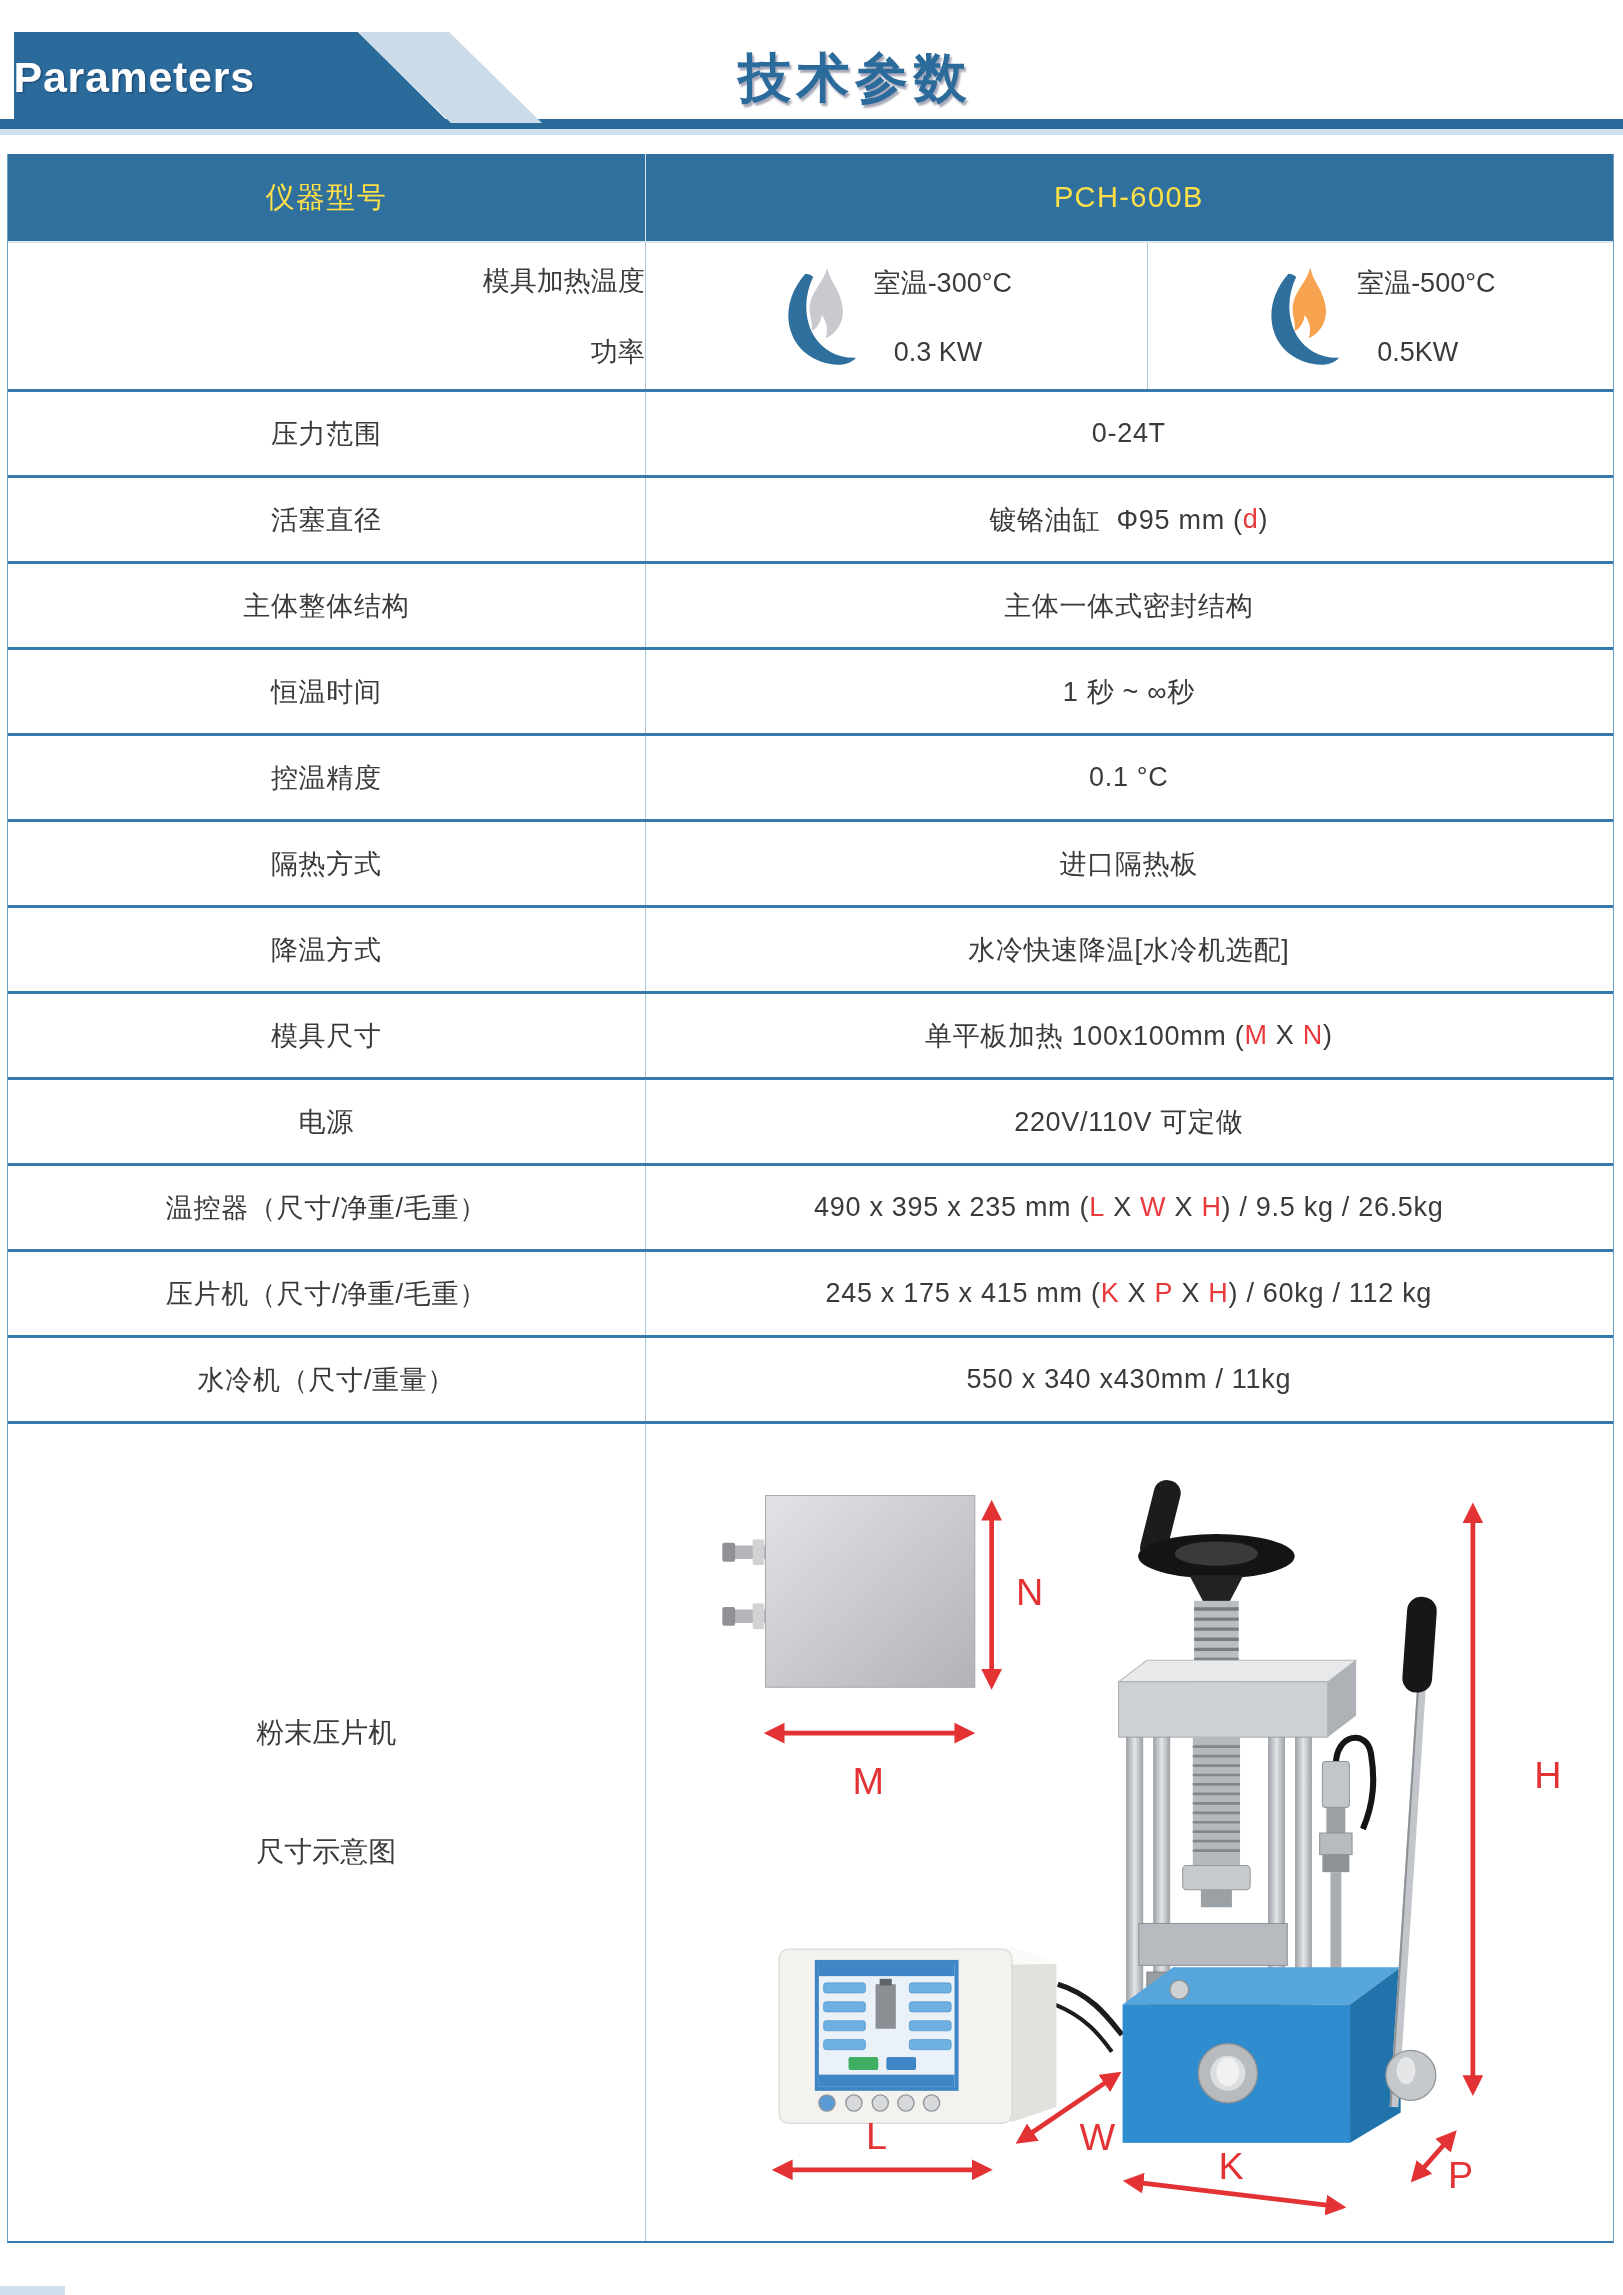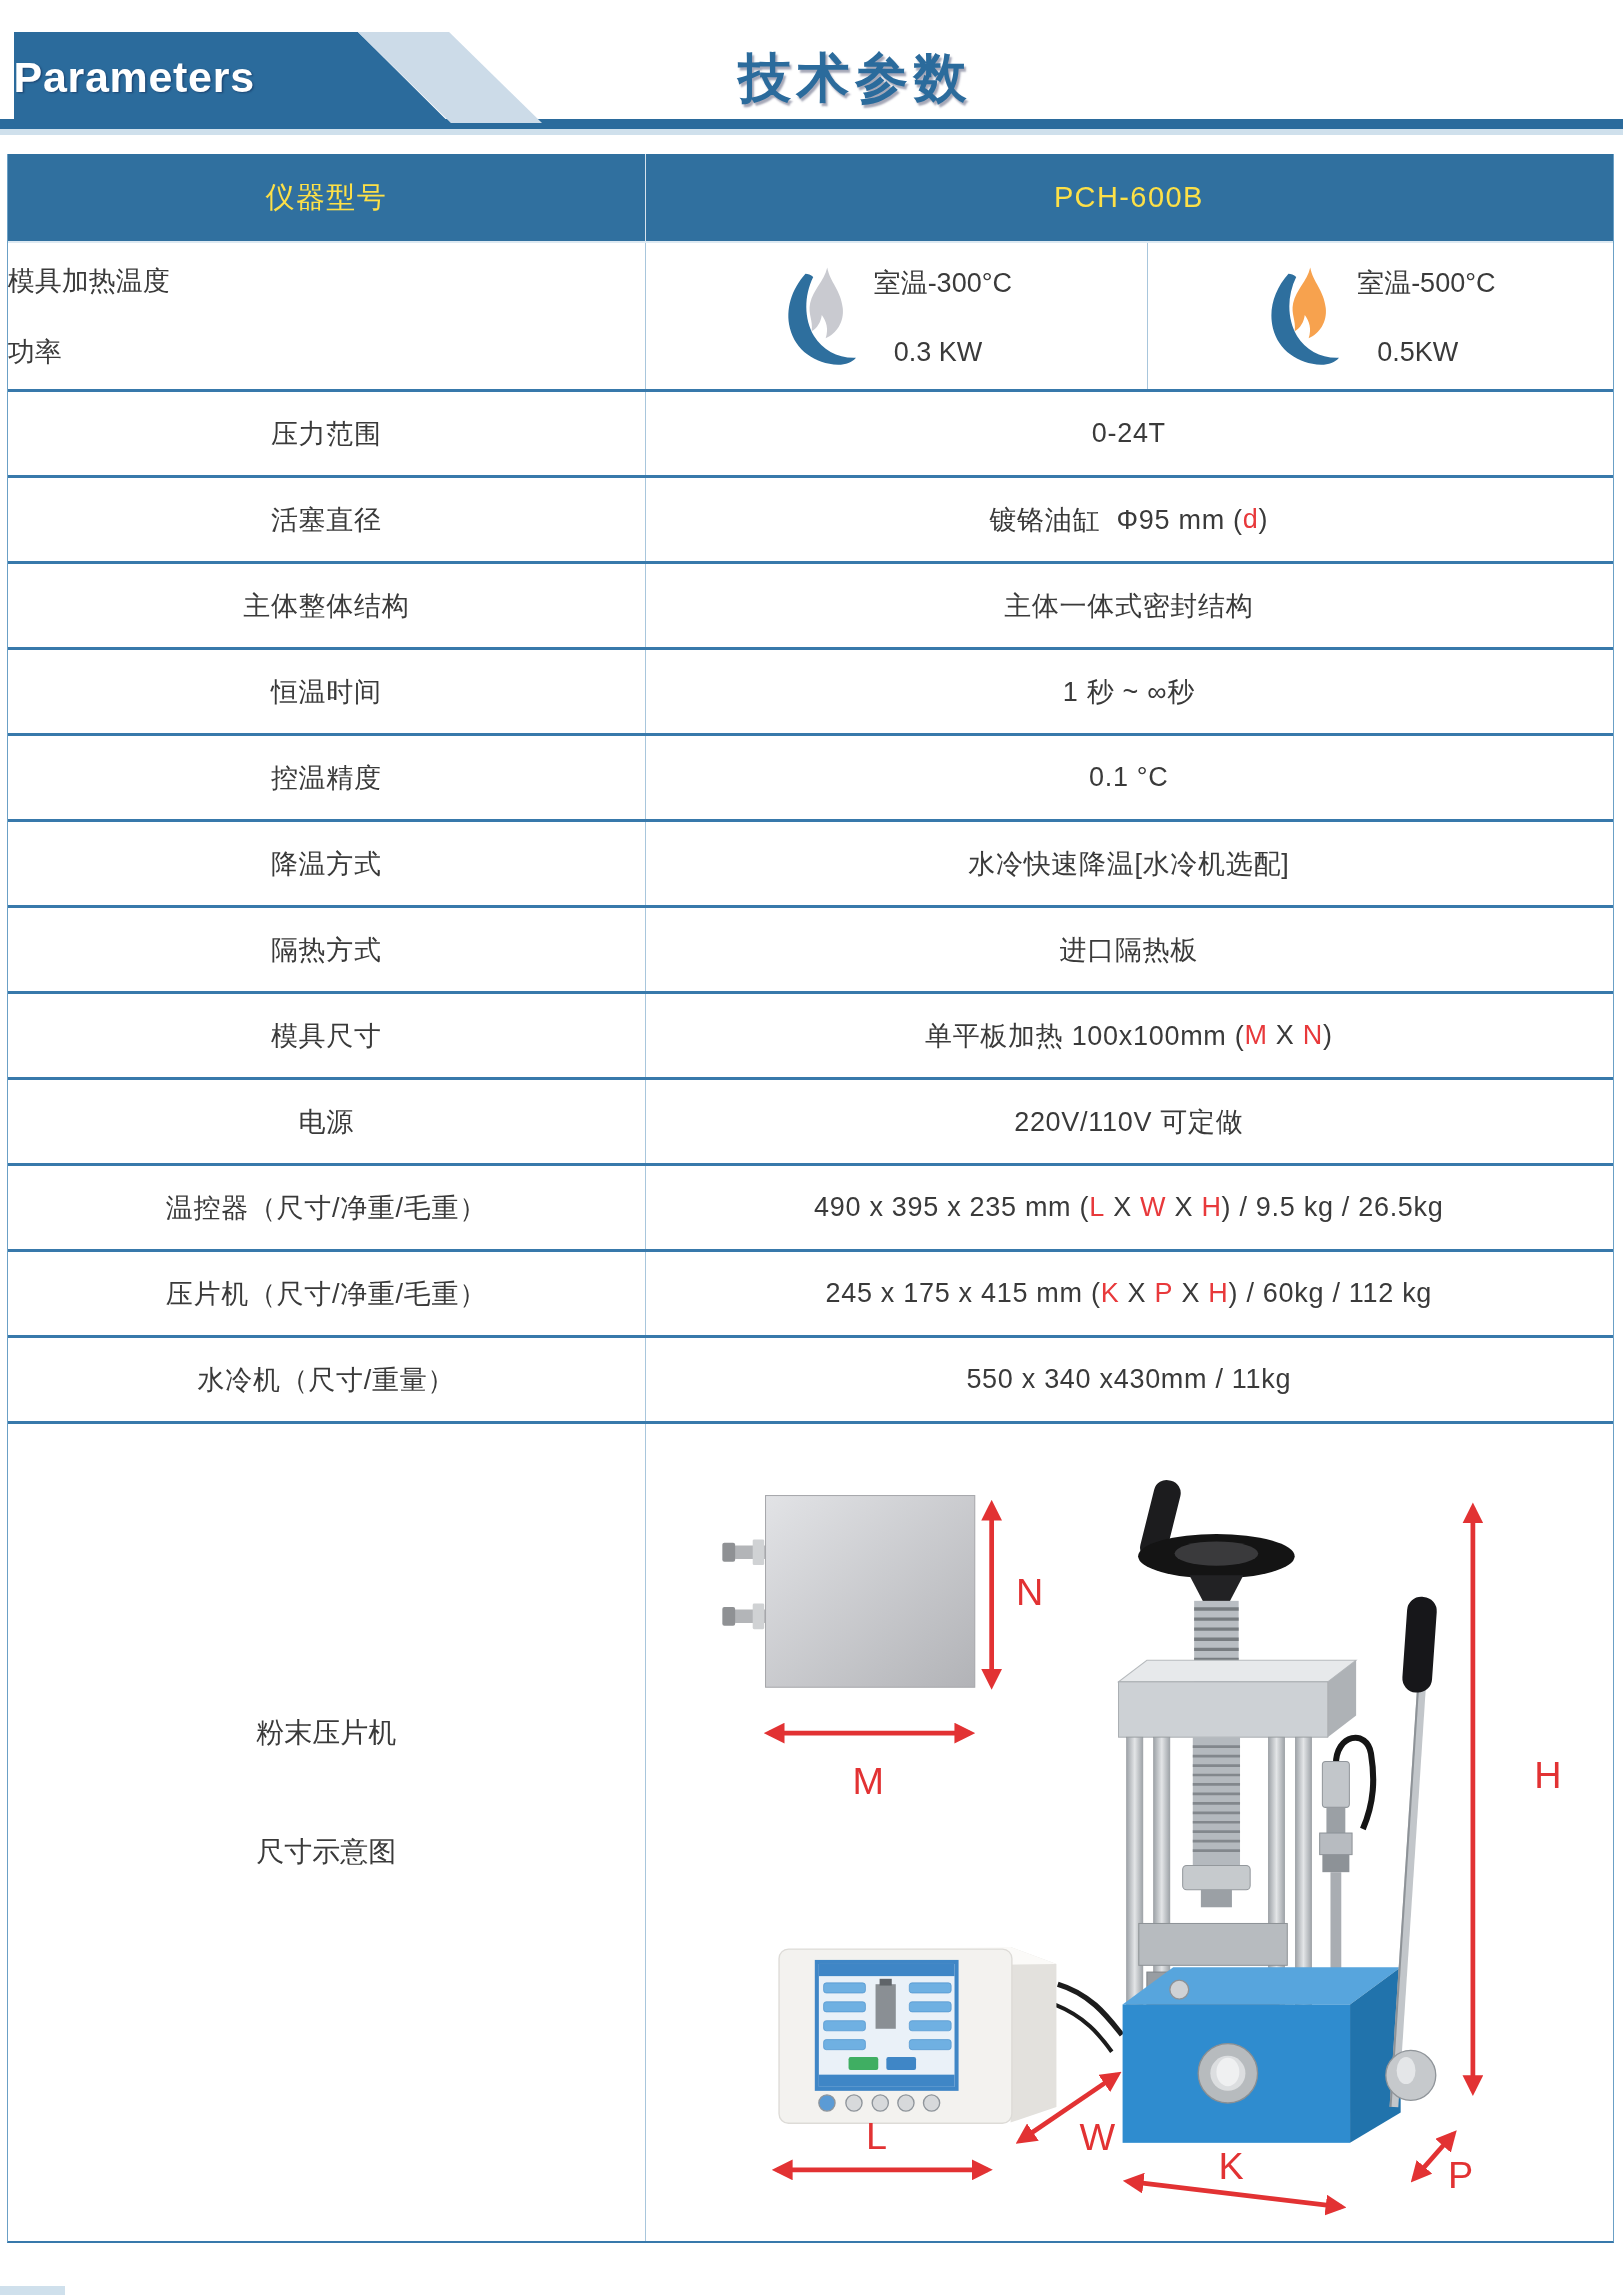--- a/index.html
+++ b/index.html
@@ -32,21 +32,21 @@
   .spec-table{position:absolute;left:6.8px;top:154px;width:1607px;
     border-left:1.4px solid var(--outer);border-right:1.4px solid var(--outer);
     border-bottom:2.7px solid var(--line);background:#fff;}
   .thead{display:grid;grid-template-columns:638px 966px;height:89px;background:var(--hdr);
     border-bottom:2.7px solid #dde9f2;}
   .thead .cell{display:flex;align-items:center;justify-content:center;color:#fde047;font-size:29px;letter-spacing:1.4px;}
   .thead .cell:first-child{border-right:1.4px solid rgba(255,255,255,.8);}
 
   .temp-row{display:grid;grid-template-columns:638px 501px 465px;height:149px;
     border-bottom:3.4px solid var(--line);}
-  .temp-label{display:flex;flex-direction:column;align-items:flex-start;justify-content:center;
+  .temp-label{display:flex;flex-direction:column;align-items:flex-end;justify-content:center;
     gap:35px;font-size:27px;border-right:1.4px solid var(--vline);}
   .temp-opt{display:flex;align-items:center;justify-content:center;gap:13px;}
   .temp-opt + .temp-opt{border-left:1.4px solid var(--vline);}
   .temp-texts{display:flex;flex-direction:column;justify-content:space-between;height:103px;font-size:27px;}
   .temp-texts .power{padding-left:20px;}
 
   .trow{display:grid;grid-template-columns:638px 966px;height:86px;border-bottom:3.4px solid var(--line);}
   .trow .cell{display:flex;align-items:center;justify-content:center;font-size:27px;letter-spacing:0.7px;}
   .trow .cell.label{border-right:1.4px solid var(--vline);}
   .trow .cell.value{white-space:pre;}
@@ -117,26 +117,26 @@
       </div>
       <div class="trow">
         <div class="cell label">恒温时间</div>
         <div class="cell value"><span>1 秒 ~ ∞秒</span></div>
       </div>
       <div class="trow">
         <div class="cell label">控温精度</div>
         <div class="cell value"><span>0.1 °C</span></div>
       </div>
       <div class="trow">
+        <div class="cell label">隔热方式</div>
+        <div class="cell value"><span>进口隔热板</span></div>
+      </div>
+      <div class="trow">
         <div class="cell label">降温方式</div>
         <div class="cell value"><span>水冷快速降温[水冷机选配]</span></div>
-      </div>
-      <div class="trow">
-        <div class="cell label">隔热方式</div>
-        <div class="cell value"><span>进口隔热板</span></div>
       </div>
       <div class="trow">
         <div class="cell label">模具尺寸</div>
         <div class="cell value"><span>单平板加热 100x100mm (</span><span class="red">M</span><span> X </span><span class="red">N</span><span>)</span></div>
       </div>
       <div class="trow">
         <div class="cell label">电源</div>
         <div class="cell value"><span>220V/110V 可定做</span></div>
       </div>
       <div class="trow">

